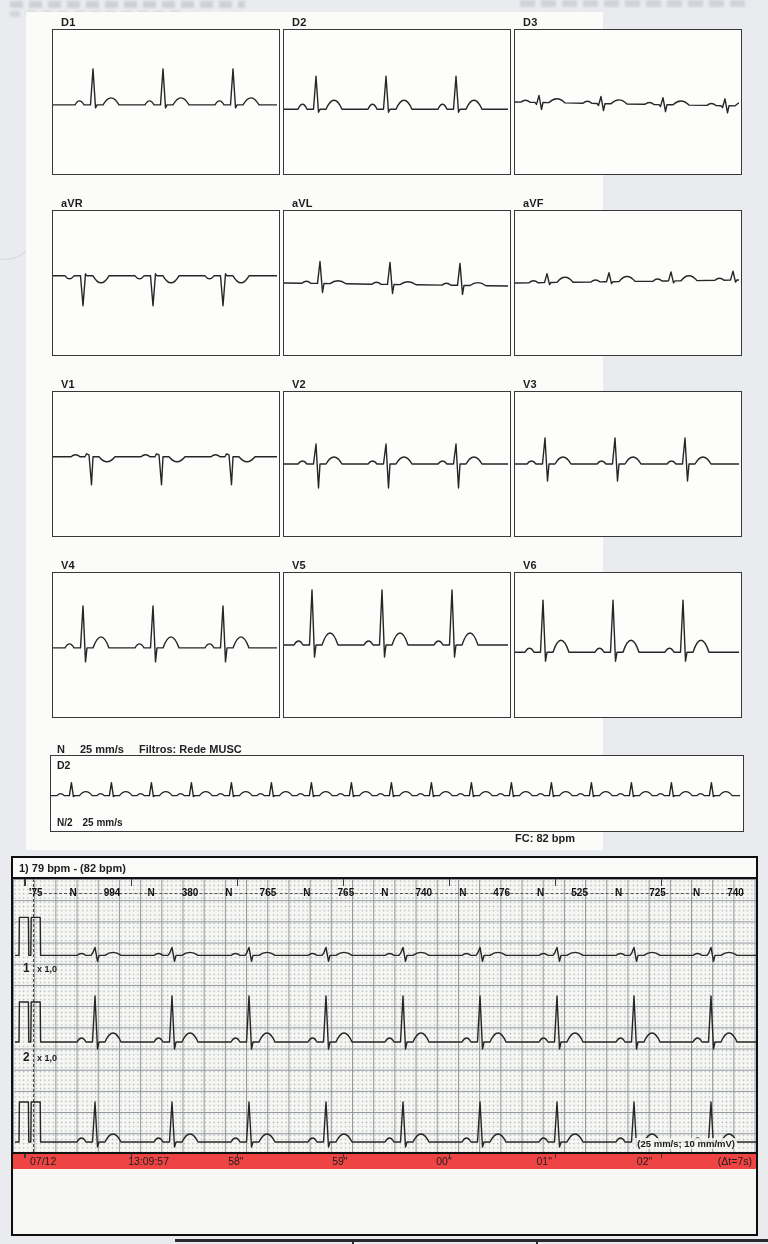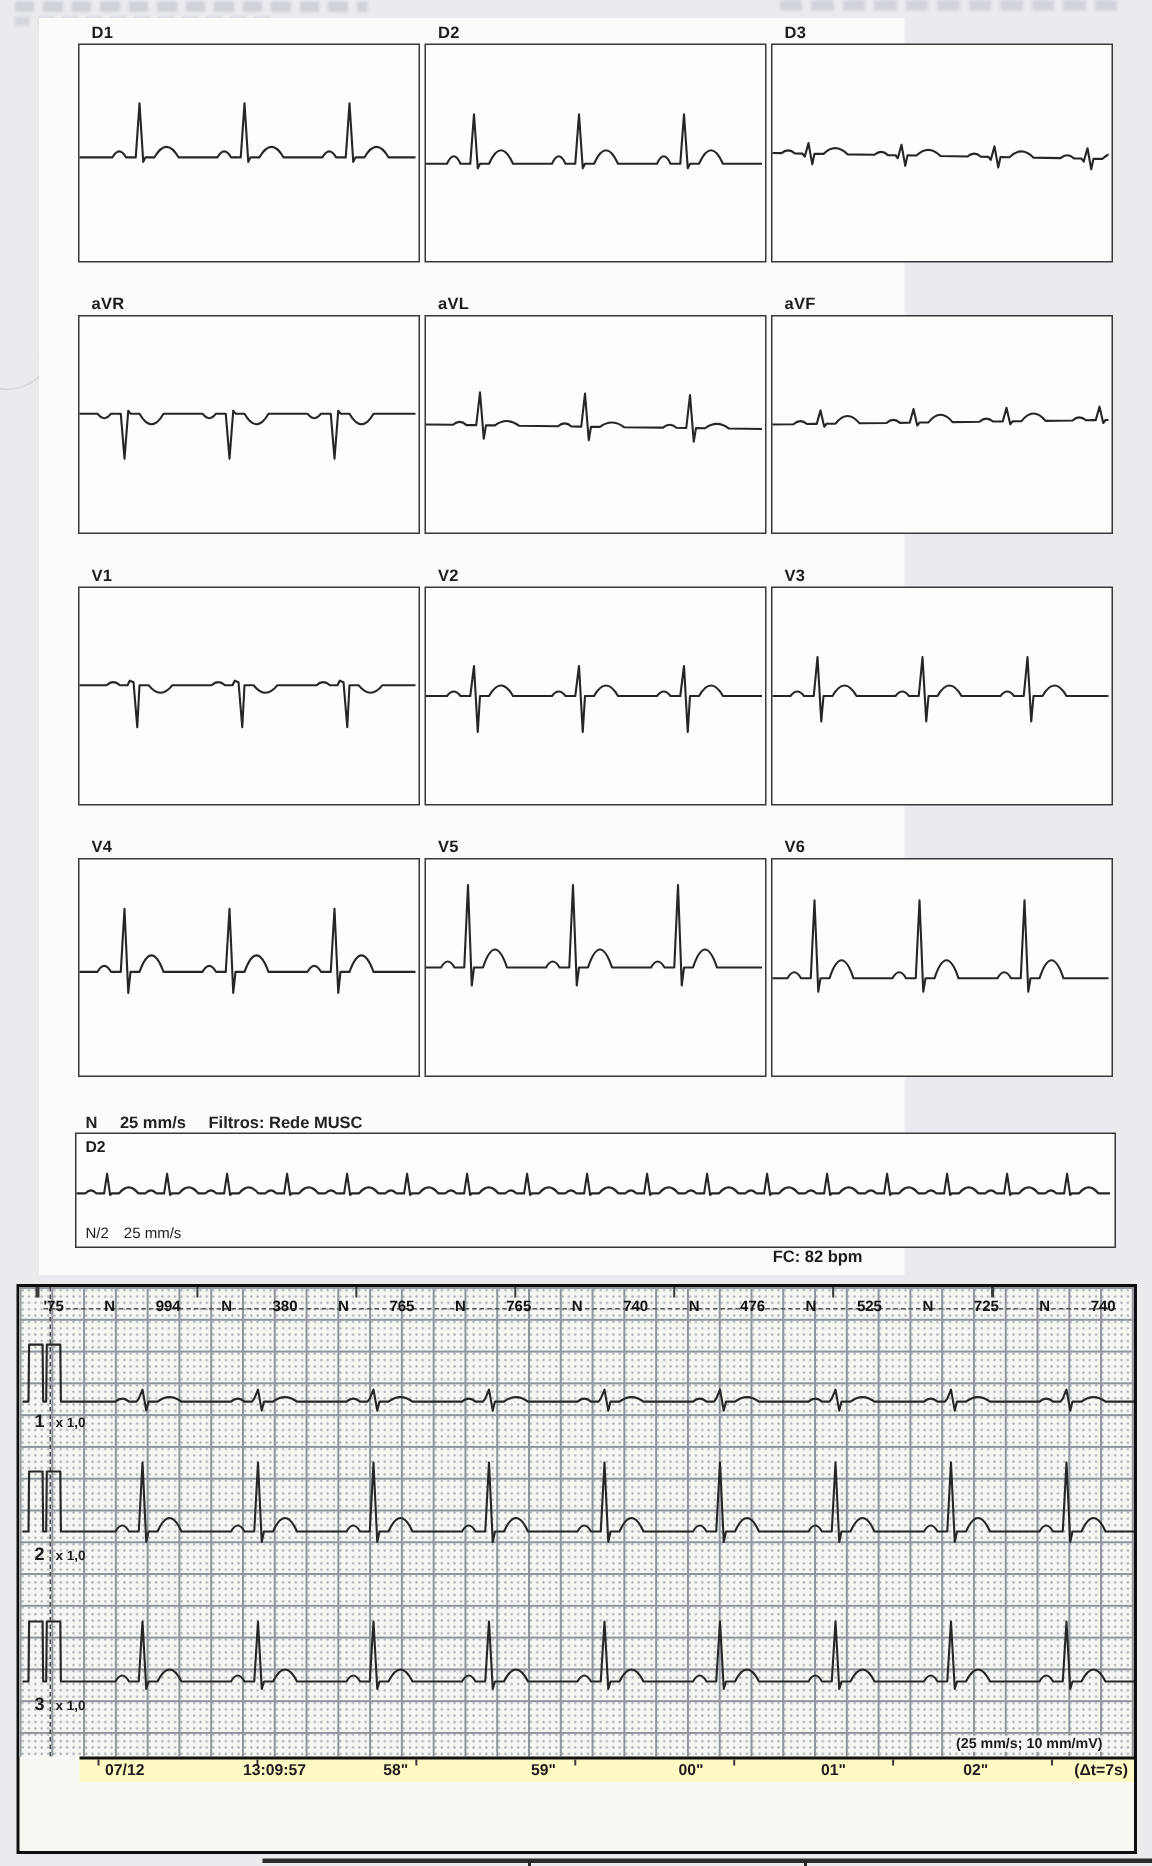--- a/index.html
+++ b/index.html
@@ -29,29 +29,29 @@
     display:grid;grid-template-columns:repeat(3,1fr);column-gap:3px;row-gap:22px;}
   .lead-cell{display:flex;flex-direction:column;}
   .lead-label{height:13px;font-size:11px;font-weight:700;padding-left:9px;letter-spacing:.2px;}
   .lead-box{height:144px;border:1.5px solid #383838;background:#fdfdfc;position:relative;}
   .lead-box svg{position:absolute;left:0;top:0;}
   .settings-line{position:absolute;left:31px;top:731px;font-size:11px;font-weight:700;color:#222;}
   .settings-line span{margin-right:15px;}
   .settings-line .filters{margin-right:0;}
   .rhythm-box{position:absolute;left:24px;top:743px;width:692px;height:75px;border:1.5px solid #383838;background:#fdfdfc;}
   .rhythm-label{position:absolute;left:6px;top:3px;font-size:10.5px;font-weight:700;}
-  .rhythm-gain{position:absolute;left:6px;bottom:3px;font-size:10px;font-weight:400;}
+  .rhythm-gain{position:absolute;left:6px;bottom:3px;font-size:10px;font-weight:700;}
   .rhythm-gain span{margin-right:10px;}
   .fc-line{position:absolute;right:28px;top:820px;font-size:11px;font-weight:700;}
   
   .holter{position:absolute;left:11px;top:856px;width:747px;height:380px;
     border:2.5px solid #0e0e0e;background:#f7f7f4;box-sizing:border-box;}
   .h-header{height:19px;border-bottom:2px solid #111;background:#fbfbfa;
     display:flex;align-items:center;padding-left:6px;font-size:11px;font-weight:700;}
-  .h-grid{position:relative;height:313px;overflow:hidden;
+  .h-grid{position:relative;height:273px;overflow:hidden;
     background-color:#f6f6f3;
     background-image:
       linear-gradient(to right,#8e959b 1px,transparent 1px),
       linear-gradient(to bottom,#8e959b 1px,transparent 1px),
       radial-gradient(circle,#b3b9be .7px,transparent .95px);
     background-size:21.2px 21.2px,21.2px 21.2px,4.24px 4.24px;}
   .h-vdash{position:absolute;left:20px;top:0;bottom:0;border-left:1.5px dashed #4a4a4a;}
   .h-ticks{position:absolute;left:0;right:0;top:0;height:7px;
     background:repeating-linear-gradient(to right,#3a3a3a 0 1.4px,transparent 1.4px 106px);
     background-position-x:12px;}
@@ -60,22 +60,22 @@
     font-size:10px;font-weight:700;color:#111;}
   .h-annotations::before{content:"";position:absolute;left:0;right:0;top:6px;
     border-top:1.5px dashed #555;z-index:0;}
   .h-annotations span{position:relative;z-index:1;line-height:10px;}
   .h-chan{position:absolute;left:2px;width:743px;height:120px;}
   .chan-tag{position:absolute;font-weight:700;z-index:2;}
   .chan-num{font-size:12px;}
   .chan-gain{font-size:9px;}
   .h-scale-note{position:absolute;right:19px;bottom:3px;font-size:9.5px;font-weight:700;
     background:rgba(246,246,243,.85);padding:0 2px;z-index:3;}
-  .h-footer{position:relative;height:15px;border-top:2px solid #111;background:#fef9c3;
-    font-size:10.5px;font-weight:700;margin-left:40px;}
+  .h-footer{position:relative;height:15px;border-top:2px solid #111;background:#ef4444;
+    font-size:10.5px;font-weight:400;}
   .h-footer::before{content:"";position:absolute;left:0;right:0;top:0;height:4px;
     background:repeating-linear-gradient(to right,#3a3a3a 0 1.3px,transparent 1.3px 106px);
     background-position-x:12px;}
   .hf{position:absolute;top:1px;white-space:nowrap;}
   .hf-date{left:17px;}
   .hf-time{left:15.5%;}
   .hf-sec{transform:translateX(-50%);}
   .hf-s0{left:30%;} .hf-s1{left:44%;} .hf-s2{left:58%;} .hf-s3{left:71.5%;} .hf-s4{left:85%;}
   .hf-delta{right:4px;}
   
@@ -204,20 +204,21 @@
       </svg>
     <div class="rhythm-gain">
       <span>N/2</span><span>25 mm/s</span>
     </div>
   </div>
 
   <div class="fc-line">FC: 82 bpm</div>
 </div>
 
 <div class="holter">
+  <div class="h-header">1) 79 bpm - (82 bpm)</div>
 
   <div class="h-grid">
     <div class="h-ticks"></div>
     <div class="h-vdash"></div>
     <div class="h-annotations">
         <span>'75</span>
         <span>N</span>
         <span>994</span>
         <span>N</span>
         <span>380</span>

